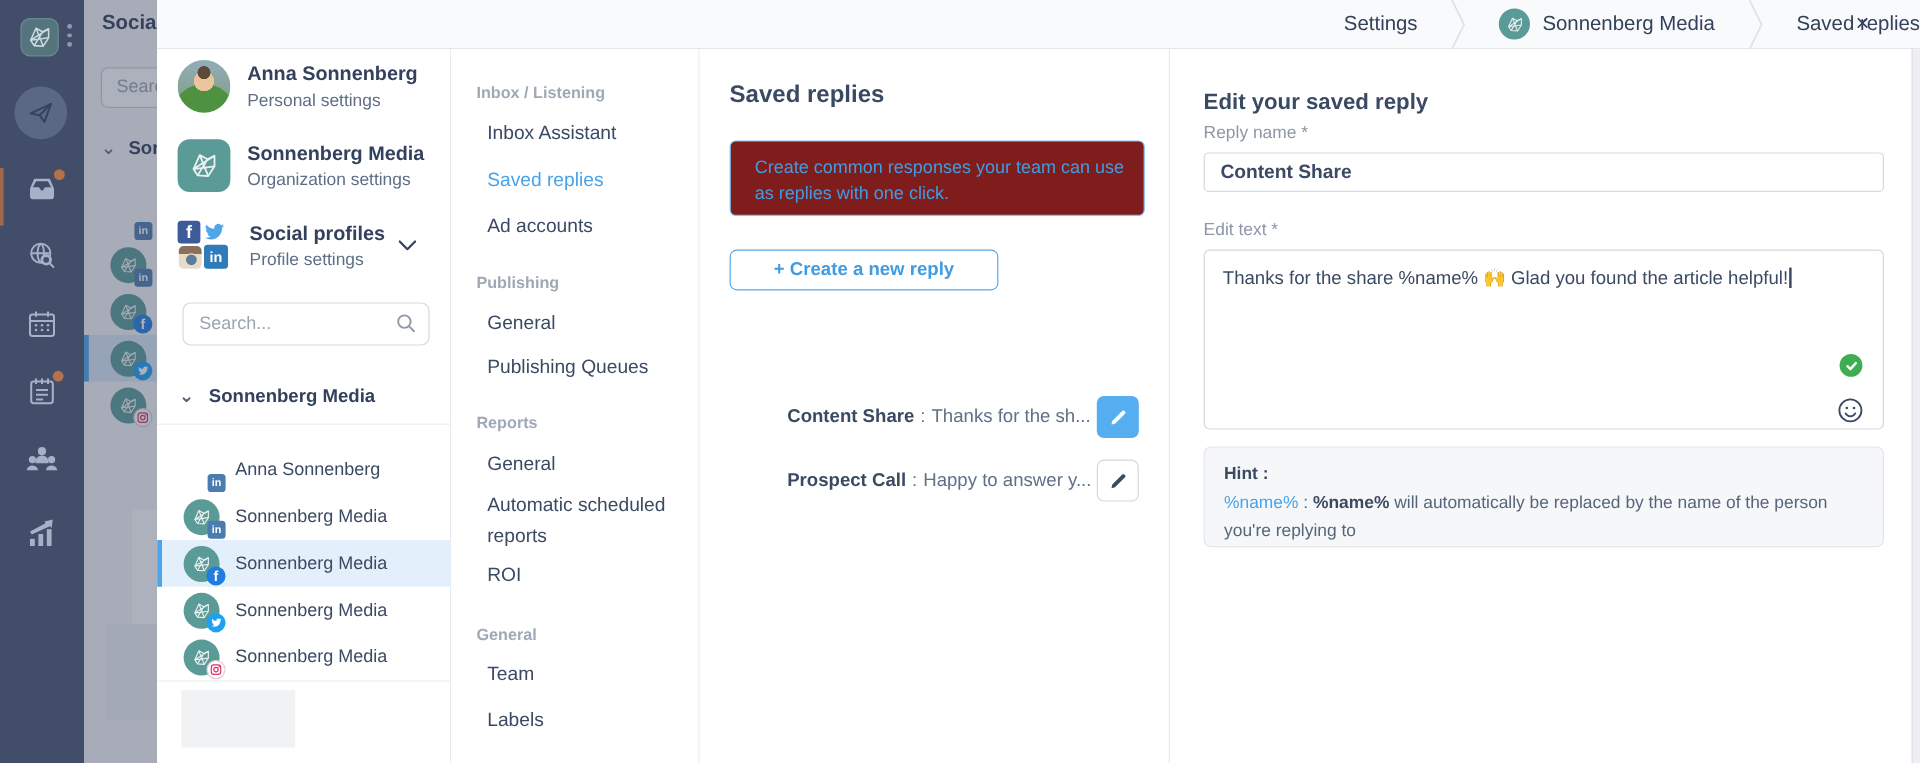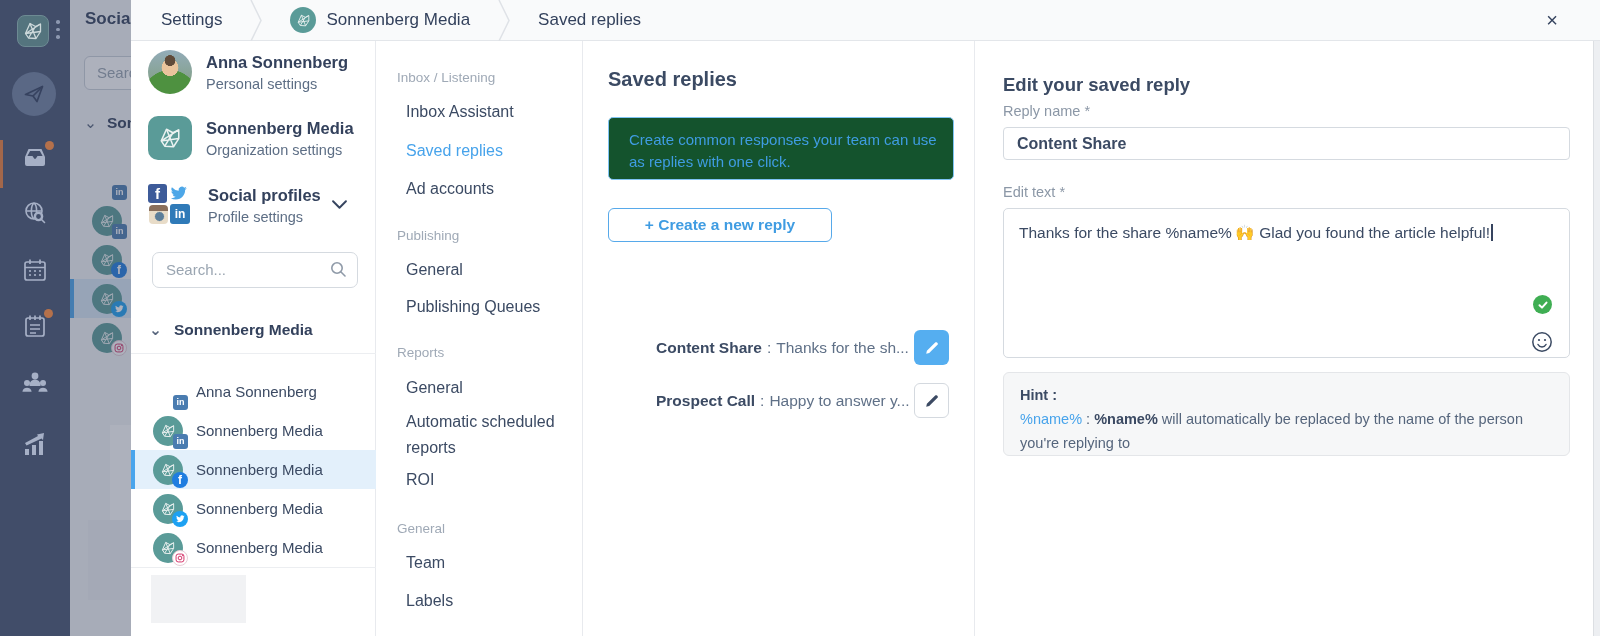--- a/index.html
+++ b/index.html
@@ -28,21 +28,21 @@
   .bg-group { position:absolute; left:14px; top:114px; font-size:15.5px; font-weight:700; color:#33415c; white-space:nowrap; }
   .bg-group .chev { margin-right:10px; font-weight:400; color:#56647c; }
   .bg-row { position:absolute; left:0; width:240px; height:39px; display:flex; align-items:center; padding-left:22px; gap:12px; }
   .bg-row.sel { background:#d9e9f7; box-shadow:inset 4px 0 0 #4aa5ec; }
   #bgstrip .blocka { position:absolute; left:40px; top:425px; width:21px; height:95px; background:#ffffff; }
   #bgstrip .blockb { position:absolute; left:18px; top:520px; width:43px; height:80px; background:#f0f1f4; }
   #bgstrip .shade { position:absolute; inset:0; background:rgba(59,70,96,0.42); }
 
   
   #mheader { position:absolute; left:131px; top:0; width:1469px; height:41px; background:#f9fafb;
-             border-bottom:1px solid #e3e6ea; display:flex; align-items:center; padding-left:30px; }
+             border-bottom:1px solid #e3e6ea; display:flex; align-items:center; padding-left:30px;justify-content:flex-end; }
   .crumb { font-size:17px; color:#33415c; white-space:nowrap; }
   .crumb-sep { margin:0 28px; height:41px; }
   .crumb-avatar { width:26px; height:26px; border-radius:50%; background:#5a9b98; color:#e6efee;
                   display:flex; align-items:center; justify-content:center; margin-right:10px; }
   #closeX { position:absolute; right:42px; top:8px; font-size:20px; color:#36445f; line-height:24px; cursor:default; }
 
   
   .col { position:absolute; top:41px; height:595px; background:#fff; }
   #col1 { left:131px; width:245px; border-right:1px solid #e8eaee; }
   #col2 { left:376px; width:207px; border-right:1px solid #e8eaee; }
@@ -95,28 +95,28 @@
       linear-gradient(180deg,#93acb9 0%,#87a393 60%,#5d9350 82%,#417d3b 100%); }
   .badge { position:absolute; right:-5px; bottom:-3px; display:flex; align-items:center; justify-content:center;
            color:#fff; font-weight:700; }
   .badge.bin { width:15px; height:15px; border-radius:3px; background:#4a7cb0; font-size:9px; }
   .badge.bfb { width:16px; height:16px; border-radius:50%; background:#1f7de0; font-size:12px; }
   .badge.btw { width:16px; height:16px; border-radius:50%; background:#1da1f2; }
   .badge.big { width:16px; height:16px; border-radius:50%; background:#fff; color:#d6366c; border:0.5px solid #e7cdd6; }
   #col1 .footer-block { position:absolute; left:20px; top:534px; width:95px; height:48px; background:#f1f2f4; }
 
   
-  .nav-sec { position:absolute; left:21px; font-size:13.5px; color:#9fa9b6; }
+  .nav-sec { position:absolute; left:21px; font-size:13.5px; color:#9fa9b6;font-weight:bold; }
   .nav-it { position:absolute; left:30px; font-size:16px; color:#3b4a63; cursor:default; }
   .nav-it.active { color:#47a3eb; }
   .nav-it.twoline { width:160px; line-height:26px; }
 
   
   #col3 .pane-title { position:absolute; left:25px; top:27px; font-size:20px; font-weight:600; color:#3b4a63; }
-  .infobox { position:absolute; left:25px; top:76px; width:346px; height:63px; background:#14532d; border:1px solid #7fc4f4;
+  .infobox { position:absolute; left:25px; top:76px; width:346px; height:63px; background:#7f1d1d; border:1px solid #7fc4f4;
              border-radius:5px; padding:11px 0 0 20px; font-size:15px; color:#3f9ce2; line-height:22px; }
   .create-btn { position:absolute; left:25px; top:167px; width:224px; height:34px; background:#fff; border:1px solid #57a9ea;
                 border-radius:6px; color:#3f9ce2; font-size:15.5px; font-weight:700; display:flex; align-items:center; justify-content:center; cursor:default; }
   .chk-row { position:absolute; left:25px; top:229px; display:flex; align-items:center; gap:15px; }
   .chk { width:19px; height:19px; border:1px solid #c9cfd8; border-radius:4px; background:#fff; }
   .chk-row .lbl { font-size:15.5px; color:#3b4a63; }
   .reply-row { position:absolute; left:25px; width:345px; height:36px; display:flex; align-items:center; }
   .reply-row .av { width:32px; height:32px; margin-right:16px; }
   .reply-row .av .face { width:32px; height:32px; }
   .reply-row .rname { font-size:15.5px; font-weight:700; color:#3b4a63; white-space:nowrap; }

